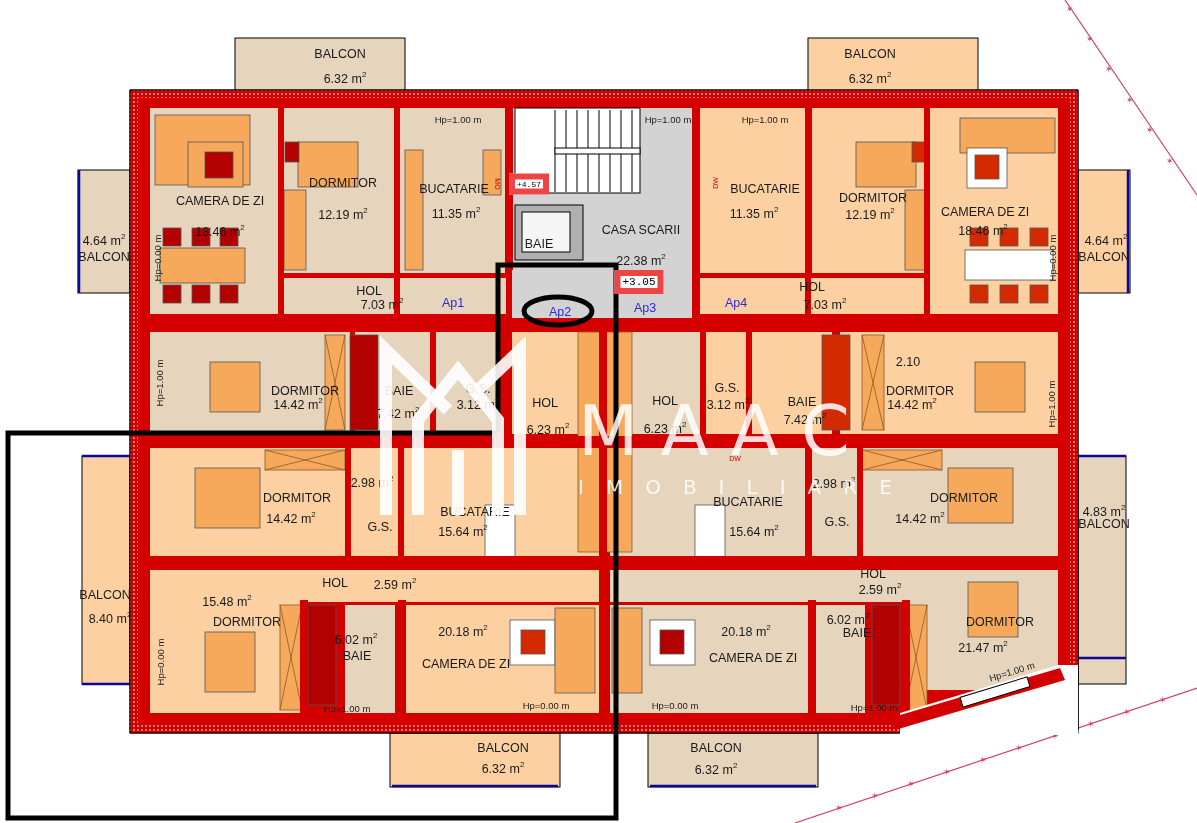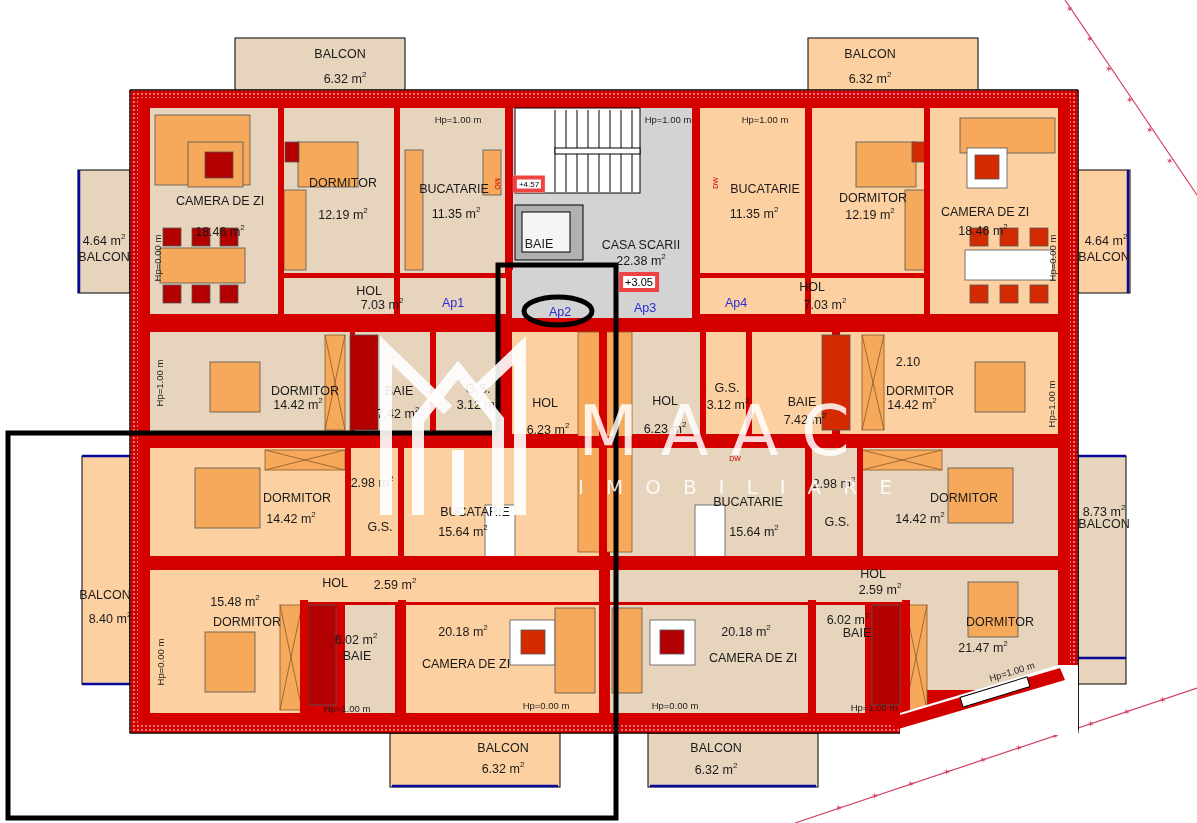--- a/index.html
+++ b/index.html
@@ -6,21 +6,21 @@
   body{width:1197px;height:823px;position:relative;overflow:hidden;font-family:"Liberation Sans",sans-serif;}
   #plan{position:absolute;left:0;top:0;width:1197px;height:823px;}
   .lbl{position:absolute;font-family:"Liberation Sans",sans-serif;font-size:12.5px;color:#1a1a1a;text-align:center;line-height:14px;white-space:nowrap;transform:translate(-50%,-50%);}
   .lbl sup{font-size:8px;}
   .small{font-size:9.5px;}
   .ap{color:#2b2bd6;font-size:12.5px;}
   .vert{transform:translate(-50%,-50%) rotate(-90deg);font-size:9.5px;}
   .wm{position:absolute;color:rgba(255,255,255,0.85);font-family:"DejaVu Sans",sans-serif;letter-spacing:0;}
   .wm-big{font-size:70px;font-weight:400;}
   .wm-small{font-size:20px;letter-spacing:22px;}
-  .box{position:absolute;font-size:10px;border:4px solid #ef4444;background:#fff;padding:0 2px;transform:translate(-50%,-50%);}
+  .box{position:absolute;font-size:10px;border:6px solid #ef4444;background:#fff;padding:0 2px;transform:translate(-50%,-50%);font-family:Liberation Mono, monospace;}
 </style>
 </head>
 <body>
 
 <svg id="plan" viewBox="0 0 1197 823" xmlns="http://www.w3.org/2000/svg">
   <defs>
     <pattern id="hatch" width="4" height="4" patternUnits="userSpaceOnUse">
       <rect width="4" height="4" fill="#d40000"></rect>
       <circle cx="2" cy="2" r="0.9" fill="#f0b0b0"></circle>
     </pattern>
@@ -249,21 +249,21 @@
   <div class="lbl" style="left:454px;top:189px">BUCATARIE</div>
   <div class="lbl" style="left:456px;top:212px"><span>11.35 m</span><sup>2</sup></div>
   <div class="lbl small" style="left:458px;top:120px">Hp=1.00 m</div>
   <div class="lbl" style="left:369px;top:291px">HOL</div>
   <div class="lbl" style="left:382px;top:303px"><span>7.03 m</span><sup>2</sup></div>
   <div class="lbl ap" style="left:453px;top:303px">Ap1</div>
   <div class="lbl" style="left:104px;top:239px"><span>4.64 m</span><sup>2</sup></div>
   <div class="lbl" style="left:104px;top:257px">BALCON</div>
   <div class="lbl vert" style="left:158px;top:258px">Hp=0.00 m</div>
 
-  <div class="lbl" style="left:641px;top:245px">CASA SCARII</div>
+  <div class="lbl" style="left:641px;top:230px">CASA SCARII</div>
   <div class="lbl" style="left:641px;top:259px"><span>22.38 m</span><sup>2</sup></div>
   <div class="lbl" style="left:539px;top:244px">BAIE</div>
   <div class="box" style="left:639px;top:282px;font-size:11px">+3.05</div>
   <div class="box" style="left:529px;top:184px;font-size:8px">+4.57</div>
   <div class="lbl small" style="left:668px;top:120px">Hp=1.00 m</div>
   <div class="lbl ap" style="left:560px;top:312px">Ap2</div>
   <div class="lbl ap" style="left:645px;top:308px">Ap3</div>
 
   <div class="lbl" style="left:765px;top:189px">BUCATARIE</div>
   <div class="lbl" style="left:754px;top:212px"><span>11.35 m</span><sup>2</sup></div>
@@ -304,26 +304,26 @@
   <div class="lbl" style="left:372px;top:481px"><span>2.98 m</span><sup>2</sup></div>
   <div class="lbl" style="left:380px;top:527px">G.S.</div>
   <div class="lbl" style="left:475px;top:512px">BUCATARIE</div>
   <div class="lbl" style="left:463px;top:530px"><span>15.64 m</span><sup>2</sup></div>
   <div class="lbl" style="left:748px;top:502px">BUCATARIE</div>
   <div class="lbl" style="left:754px;top:530px"><span>15.64 m</span><sup>2</sup></div>
   <div class="lbl" style="left:834px;top:482px"><span>2.98 m</span><sup>2</sup></div>
   <div class="lbl" style="left:837px;top:522px">G.S.</div>
   <div class="lbl" style="left:964px;top:498px">DORMITOR</div>
   <div class="lbl" style="left:920px;top:517px"><span>14.42 m</span><sup>2</sup></div>
-  <div class="lbl" style="left:1104px;top:510px"><span>8.73 m</span><sup>2</sup></div>
+  <div class="lbl" style="left:1104px;top:510px"><span>4.83 m</span><sup>2</sup></div>
   <div class="lbl" style="left:1104px;top:524px">BALCON</div>
 
   <div class="lbl" style="left:105px;top:595px">BALCON</div>
   <div class="lbl" style="left:110px;top:617px"><span>8.40 m</span><sup>2</sup></div>
-  <div class="lbl" style="left:235px;top:600px"><span>15.48 m</span><sup>2</sup></div>
+  <div class="lbl" style="left:227px;top:600px"><span>15.48 m</span><sup>2</sup></div>
   <div class="lbl" style="left:247px;top:622px">DORMITOR</div>
   <div class="lbl vert" style="left:161px;top:662px">Hp=0.00 m</div>
   <div class="lbl" style="left:335px;top:583px">HOL</div>
   <div class="lbl" style="left:395px;top:583px"><span>2.59 m</span><sup>2</sup></div>
   <div class="lbl" style="left:356px;top:638px"><span>6.02 m</span><sup>2</sup></div>
   <div class="lbl" style="left:357px;top:656px">BAIE</div>
   <div class="lbl" style="left:463px;top:630px"><span>20.18 m</span><sup>2</sup></div>
   <div class="lbl" style="left:466px;top:664px;white-space:normal;width:90px">CAMERA DE ZI</div>
   <div class="lbl small" style="left:347px;top:709px">Hp=1.00 m</div>
   <div class="lbl small" style="left:546px;top:706px">Hp=0.00 m</div>

